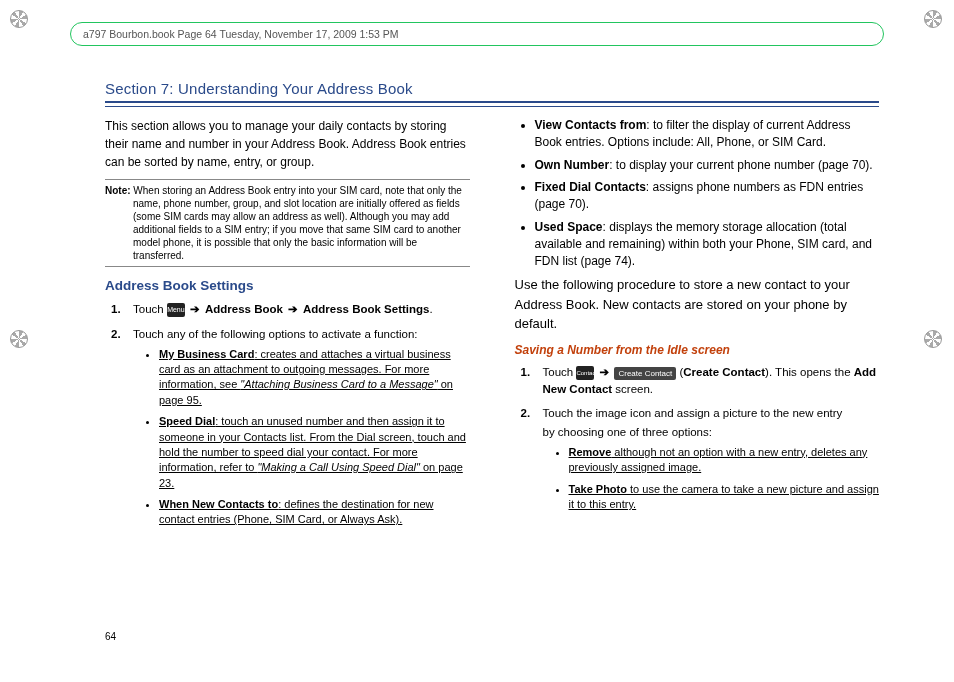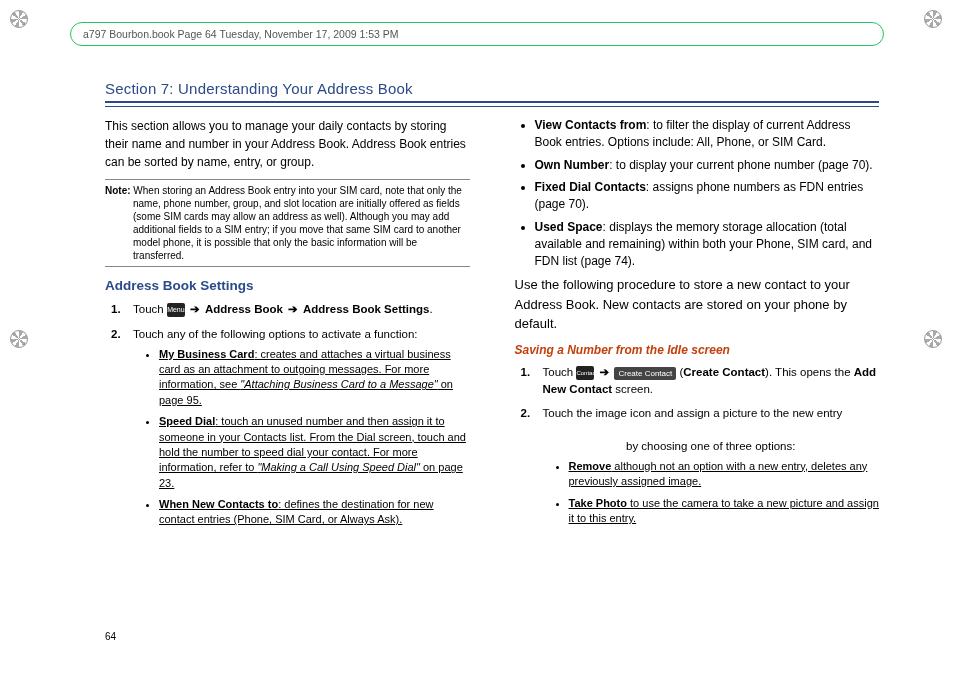--- a/index.html
+++ b/index.html
@@ -258,21 +258,21 @@
       <ol class="steps">
         <li>
           <span>Touch</span>
           <span class="key" style="font-size:6px;">Contacts</span>
           <span class="arrow">➔</span>
           <span class="chip">Create Contact</span>
           (<b>Create Contact</b>)<span>. This opens the </span><b>Add New Contact</b><span> screen.</span>
         </li>
         <li>
           <div>Touch the image icon and assign a picture to the new entry</div>
-          <div style="margin-top:16px;text-align:center;">by choosing one of three options:</div>
+          <div style="margin-top:2px;">by choosing one of three options:</div>
           <ul class="bullets">
             <li>
               <b>Remove</b><span> although not an option with a new entry, deletes any previously assigned image.</span>
             </li>
             <li>
               <b>Take Photo</b><span> to use the camera to take a new picture and assign it to this entry.</span>
             </li>
           </ul>
         </li>
       </ol>

